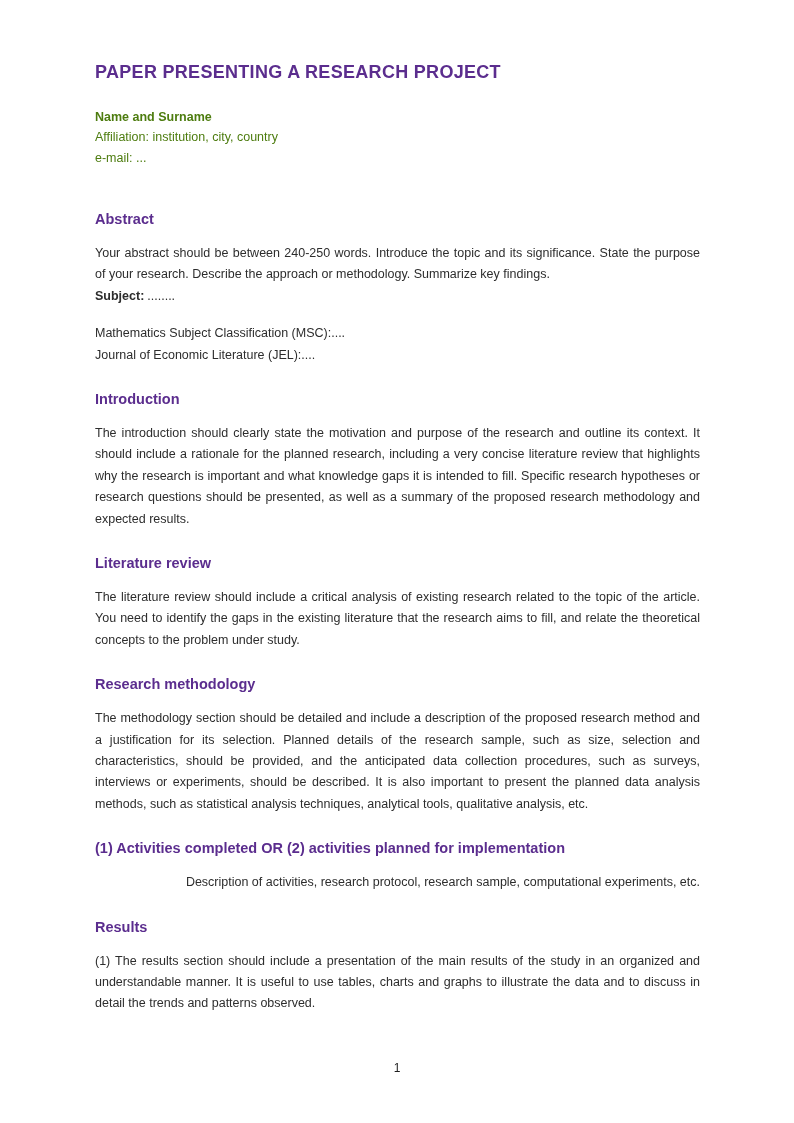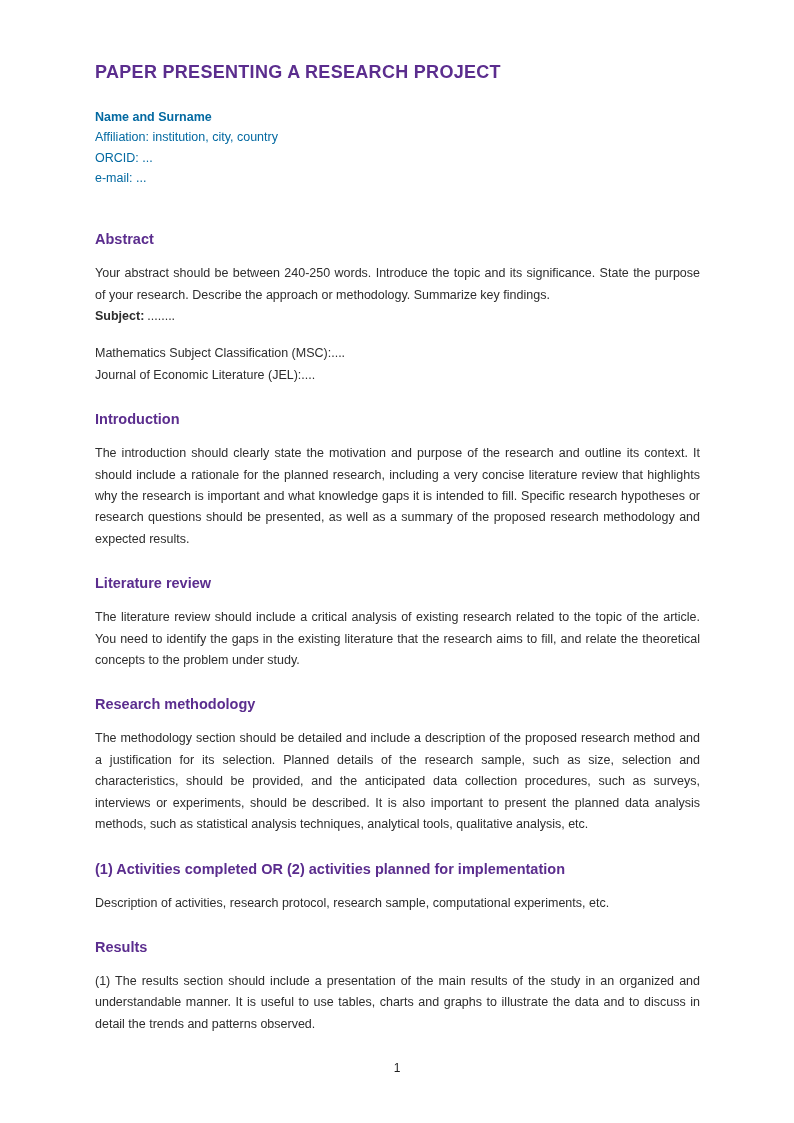--- a/index.html
+++ b/index.html
@@ -20,42 +20,42 @@
     color: var(--accent, #5b2d8e);
     font-size: 18px;
     line-height: 21px;
     font-weight: bold;
     letter-spacing: 0.3px;
     margin-bottom: 24px;
   }
   .author-block p {
     font-size: 12.5px;
     line-height: 20.3px;
-    color: #0369a1;
+    color: #4d7c0f;
   }
   .author-name { font-weight: bold; }
   .section-heading {
     color: var(--accent, #5b2d8e);
     font-size: 14.5px;
     line-height: 18px;
     font-weight: bold;
     margin-top: 24px;
   }
   .first-heading { margin-top: 42px; }
   .body-text {
     font-size: 12.5px;
     line-height: 21.4px;
     color: #2d2d2d;
     text-align: justify;
     margin-top: 15px;
   }
   .keywords-line, .classification-line { margin-top: 0; text-align: left; }
   .keywords-label { font-weight: bold; }
   .keywords-value { margin-left: 3px; }
-  .single-line { text-align: left; }
+  .single-line { text-align: right; }
   .spacer { height: 16px; }
   .page-footer {
     position: absolute;
     bottom: 48px;
     left: 0;
     right: 0;
     text-align: center;
     font-size: 12px;
     color: #1f1f1f;
   }
@@ -63,21 +63,20 @@
 </head>
 <body>
 
 <div class="page" style="--accent: #5b2d8e;">
 
   <h1 class="doc-title">PAPER PRESENTING A RESEARCH PROJECT</h1>
 
   <div class="author-block">
     <p class="author-name">Name and Surname</p>
     <p>Affiliation: institution, city, country</p>
-    <p>ORCID: ...</p>
     <p>e-mail: ...</p>
   </div>
 
   <section>
     <h2 class="section-heading first-heading">Abstract</h2>
     <p class="body-text">Your abstract should be between 240-250 words. Introduce the topic and its significance. State the purpose of your research. Describe the approach or methodology. Summarize key findings.</p>
     <p class="body-text keywords-line"><strong class="keywords-label">Subject:</strong><span class="keywords-value">........</span></p>
     <div class="spacer"></div>
     <p class="body-text classification-line">Mathematics Subject Classification (MSC):....</p>
     <p class="body-text classification-line">Journal of Economic Literature (JEL):....</p>

